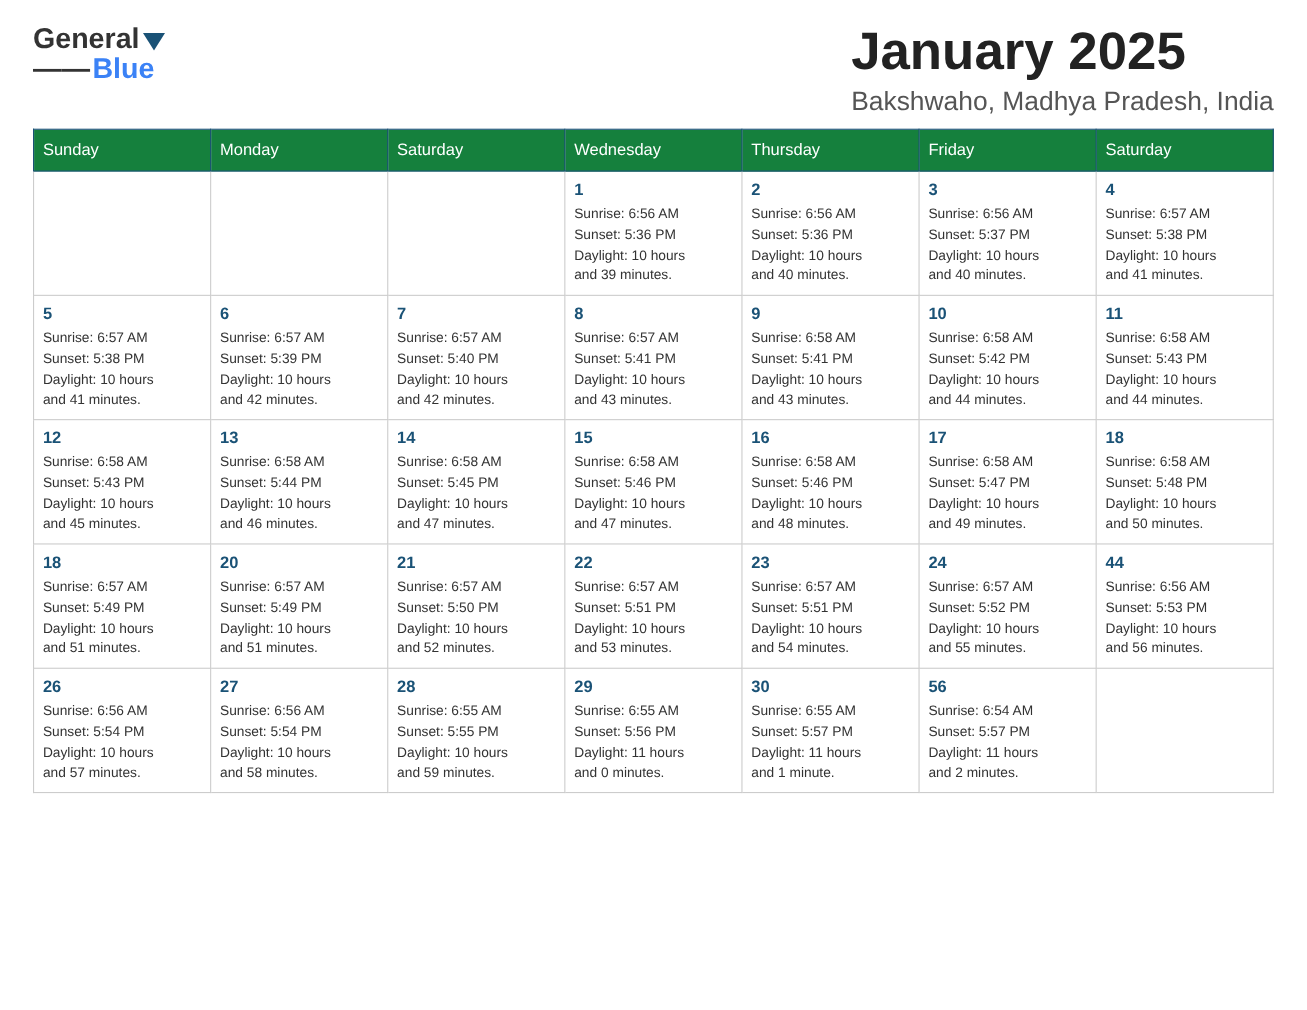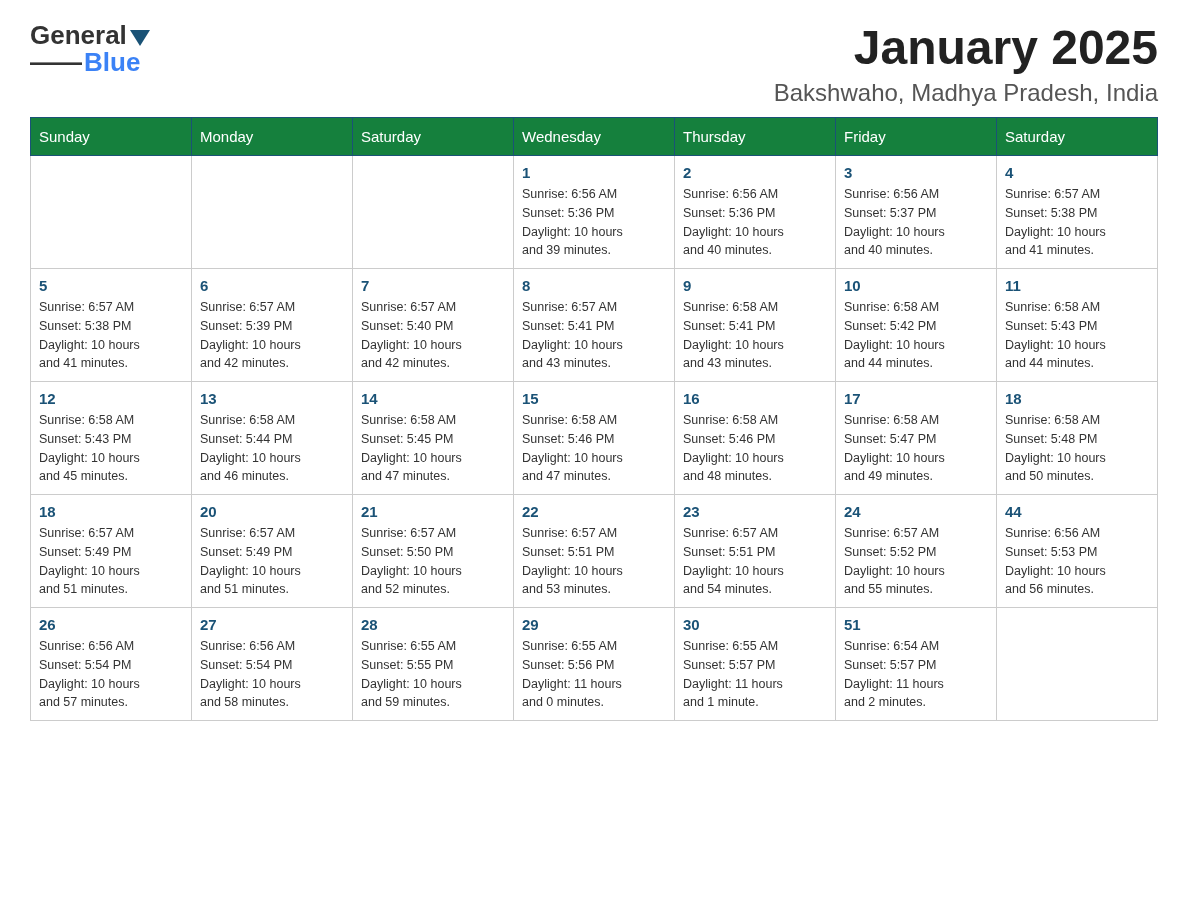--- a/index.html
+++ b/index.html
@@ -38,21 +38,20 @@
       margin-left: 3px;
       margin-top: 4px;
     }
     .logo-blue {
       font-size: 26px;
       font-weight: bold;
       color: #3b82f6;
       margin-left: 2px;
     }
     .title-section {
-      text-align: right;
     }
     .month-title {
       font-size: 48px;
       font-weight: bold;
       color: #222;
     }
     .location {
       font-size: 24px;
       color: #555;
       margin-top: 4px;
@@ -258,19 +257,19 @@
         </td>
         <td>
           <span class="day-number">29</span>
           <div class="day-info">Sunrise: 6:55 AM<br>Sunset: 5:56 PM<br>Daylight: 11 hours<br>and 0 minutes.</div>
         </td>
         <td>
           <span class="day-number">30</span>
           <div class="day-info">Sunrise: 6:55 AM<br>Sunset: 5:57 PM<br>Daylight: 11 hours<br>and 1 minute.</div>
         </td>
         <td>
-          <span class="day-number">51</span>
+          <span class="day-number">56</span>
           <div class="day-info">Sunrise: 6:54 AM<br>Sunset: 5:57 PM<br>Daylight: 11 hours<br>and 2 minutes.</div>
         </td>
         <td class="empty-cell"></td>
       </tr>
     </tbody>
 </table>
 
 </body></html>

